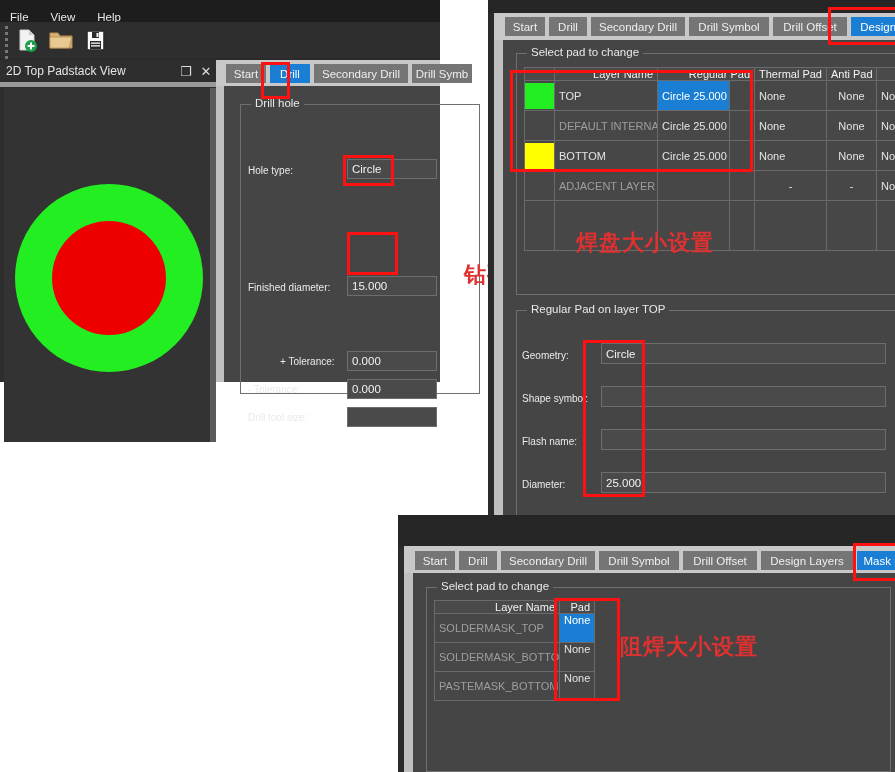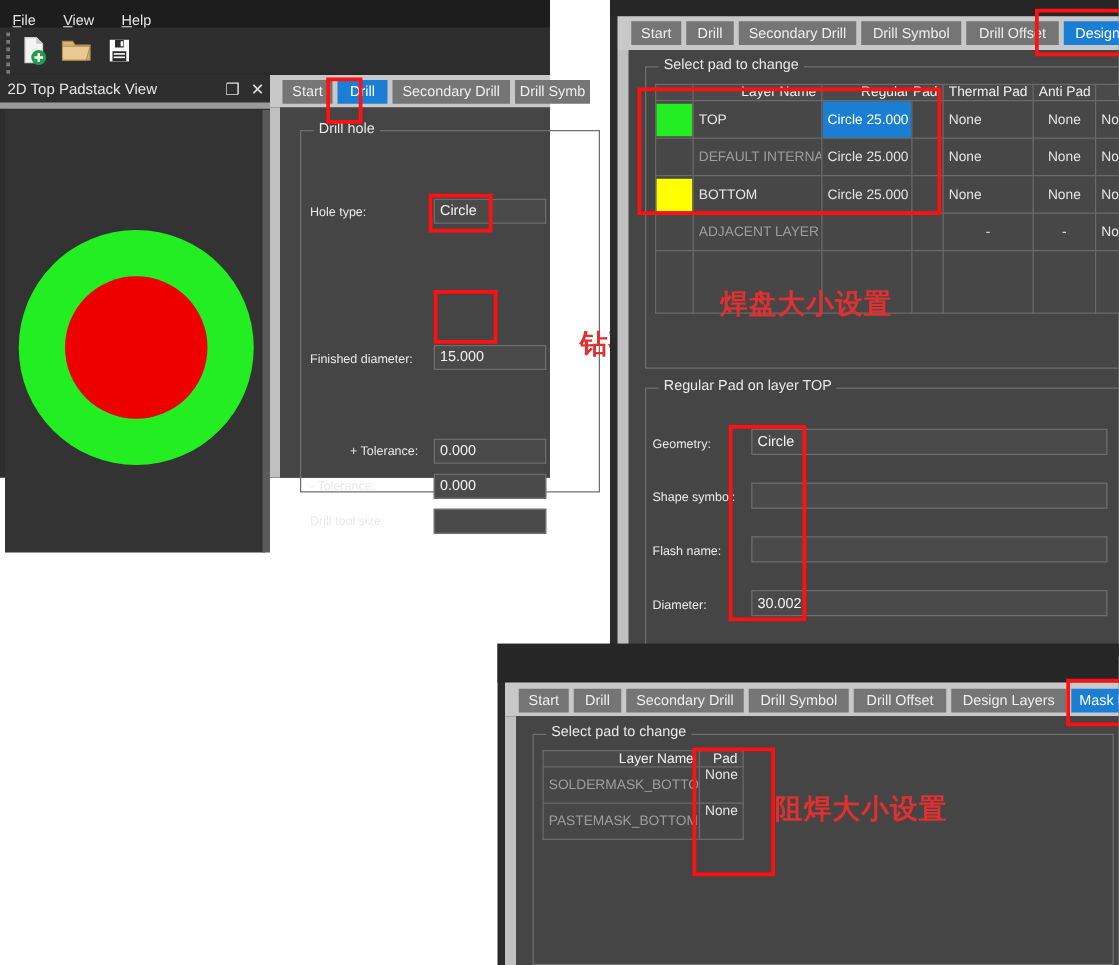--- a/index.html
+++ b/index.html
@@ -374,21 +374,21 @@
     <span class="flabel" style="left:34px; top:350px;">Geometry:</span>
     <div class="finput" style="left:113px; top:343px; width:285px; height:21px;">Circle</div>
 
     <span class="flabel" style="left:34px; top:393px;">Shape symbol:</span>
     <div class="finput" style="left:113px; top:386px; width:285px; height:21px;"></div>
 
     <span class="flabel" style="left:34px; top:436px;">Flash name:</span>
     <div class="finput" style="left:113px; top:429px; width:285px; height:21px;"></div>
 
     <span class="flabel" style="left:34px; top:479px;">Diameter:</span>
-    <div class="finput" style="left:113px; top:472px; width:285px; height:21px;">30.002</div>
+    <div class="finput" style="left:113px; top:472px; width:285px; height:21px;">25.000</div>
 
     <div class="redbox" style="left:340px; top:7px; width:108px; height:38px;"></div>
     <div class="redbox" style="left:22px; top:70px; width:243px; height:102px;"></div>
     <div class="redbox" style="left:95px; top:340px; width:62px; height:157px;"></div>
   </div>
 
   <div id="win3">
     <div class="titlestub"></div>
     <div class="tabstrip-bg"></div>
     <div class="left-rail"></div>
@@ -412,20 +412,24 @@
           <col style="width:35px">
         </colgroup>
       <thead>
         <tr>
           <th>Layer Name</th>
           <th>Pad</th>
         </tr>
       </thead>
       <tbody>
         <tr style="height:29px">
+          <td class="dim">SOLDERMASK_TOP</td>
+          <td class="sel" style="vertical-align:top;">None</td>
+        </tr>
+        <tr style="height:29px">
           <td class="dim">SOLDERMASK_BOTTOM</td>
           <td style="vertical-align:top;">None</td>
         </tr>
         <tr style="height:29px">
           <td class="dim">PASTEMASK_BOTTOM</td>
           <td style="vertical-align:top;">None</td>
         </tr>
       </tbody>
     </table>
 

